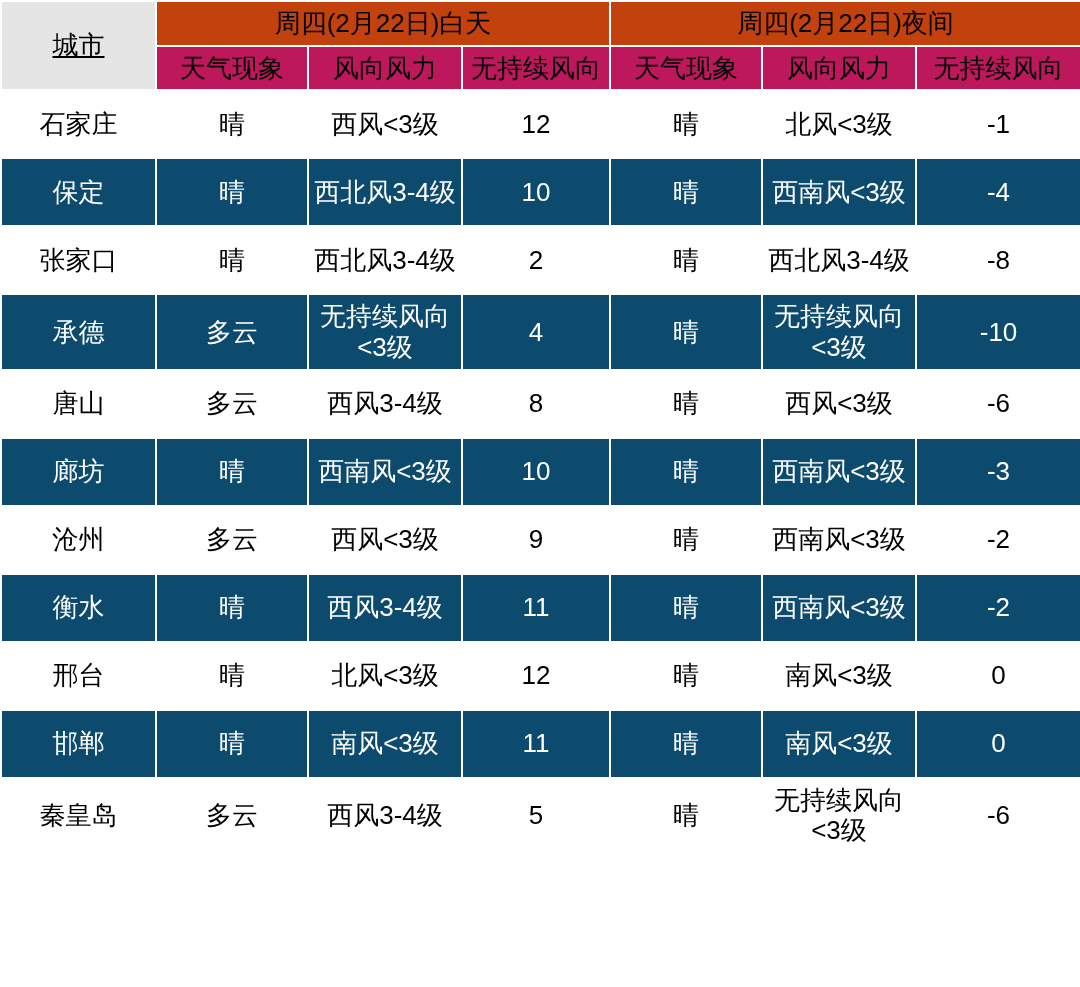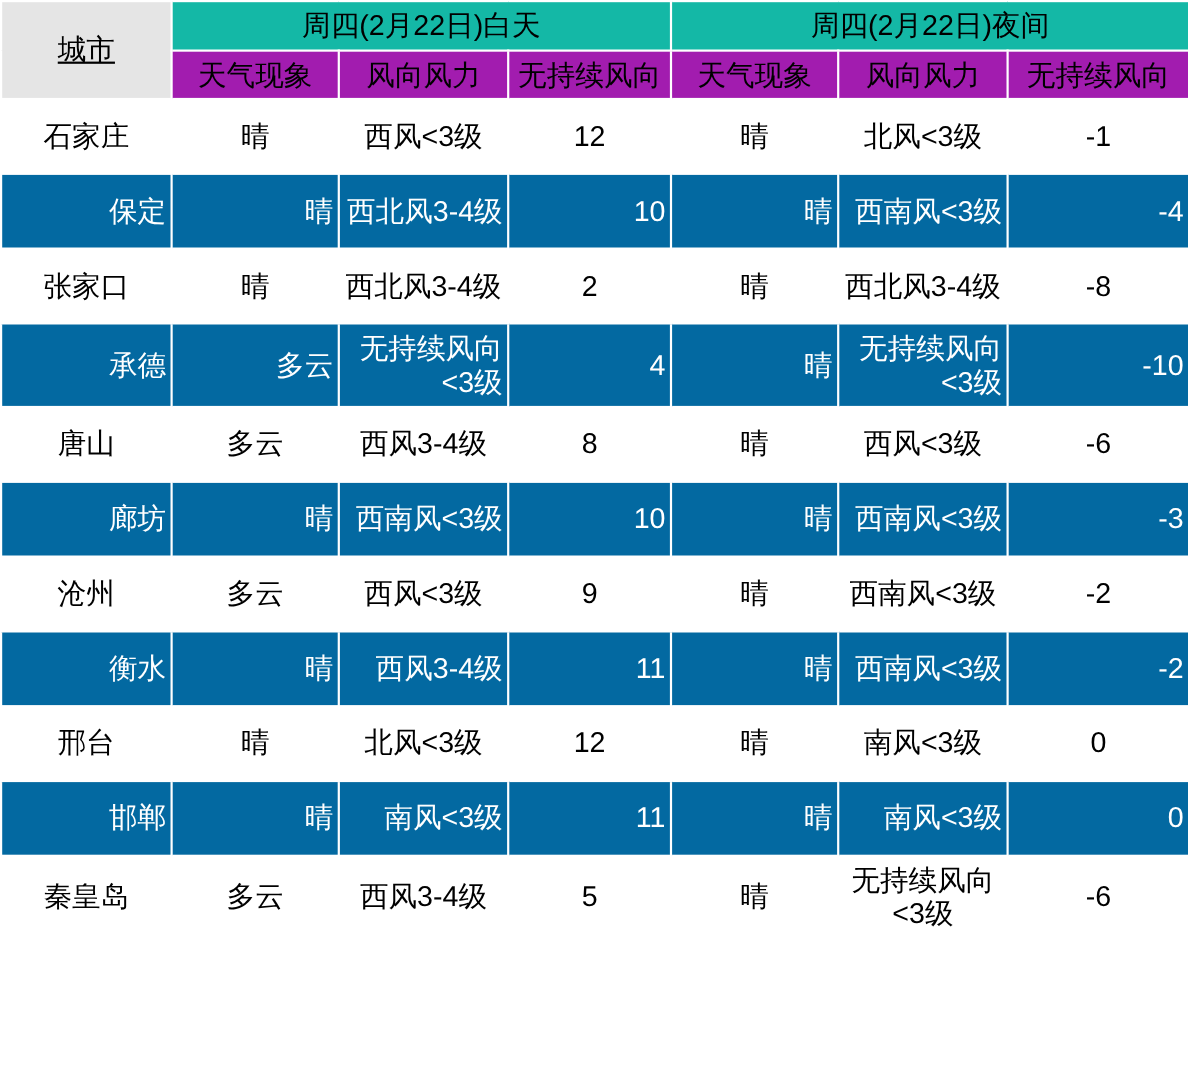--- a/index.html
+++ b/index.html
@@ -32,42 +32,41 @@
   
   col.c-city    { width: 155px; }
   col.c-cond    { width: 152px; }
   col.c-wind    { width: 154px; }
   col.c-temp    { width: 148px; }
   col.c-cond2   { width: 152px; }
   col.c-wind2   { width: 154px; }
   col.c-temp2   { width: 165px; }
 
   .hdr {
-    background: #a21caf;
+    background: #be185d;
     color: #000000;
     font-size: 27px;
   }
   .hdr-top-day,
   .hdr-top-night {
-    background: #14b8a6;
+    background: #c2410c;
     font-size: 28px;
   }
   .hdr-city {
     background: #e5e5e5;
     font-size: 28px;
     text-decoration: underline;
   }
   tr.row-white td {
     background: #ffffff;
     color: #000000;
   }
   tr.row-blue td {
-    background: #0369a1;
+    background: #0c4a6e;
     color: #ffffff;
-    text-align: right;
   }
   td.city-cell {
     font-size: 27px;
   }
   
   tbody tr { height: 68px; }
 </style>
 </head>
 <body>
 

